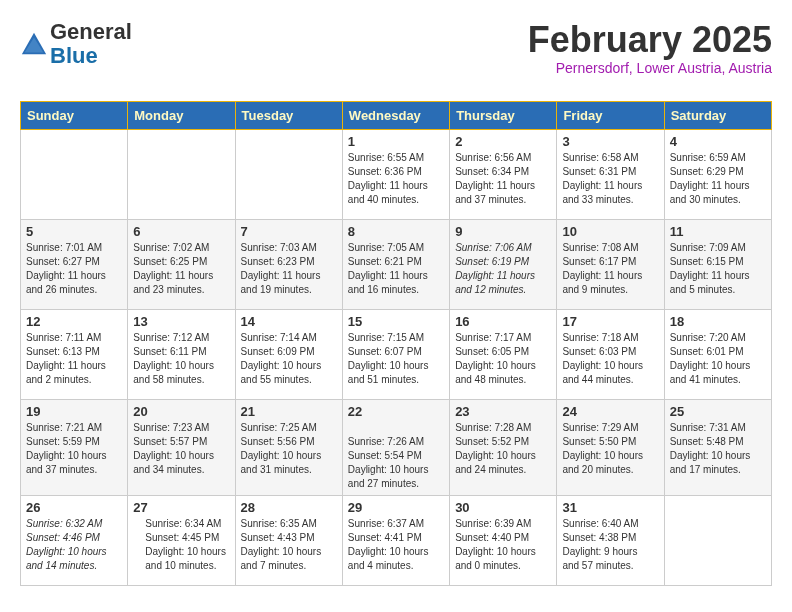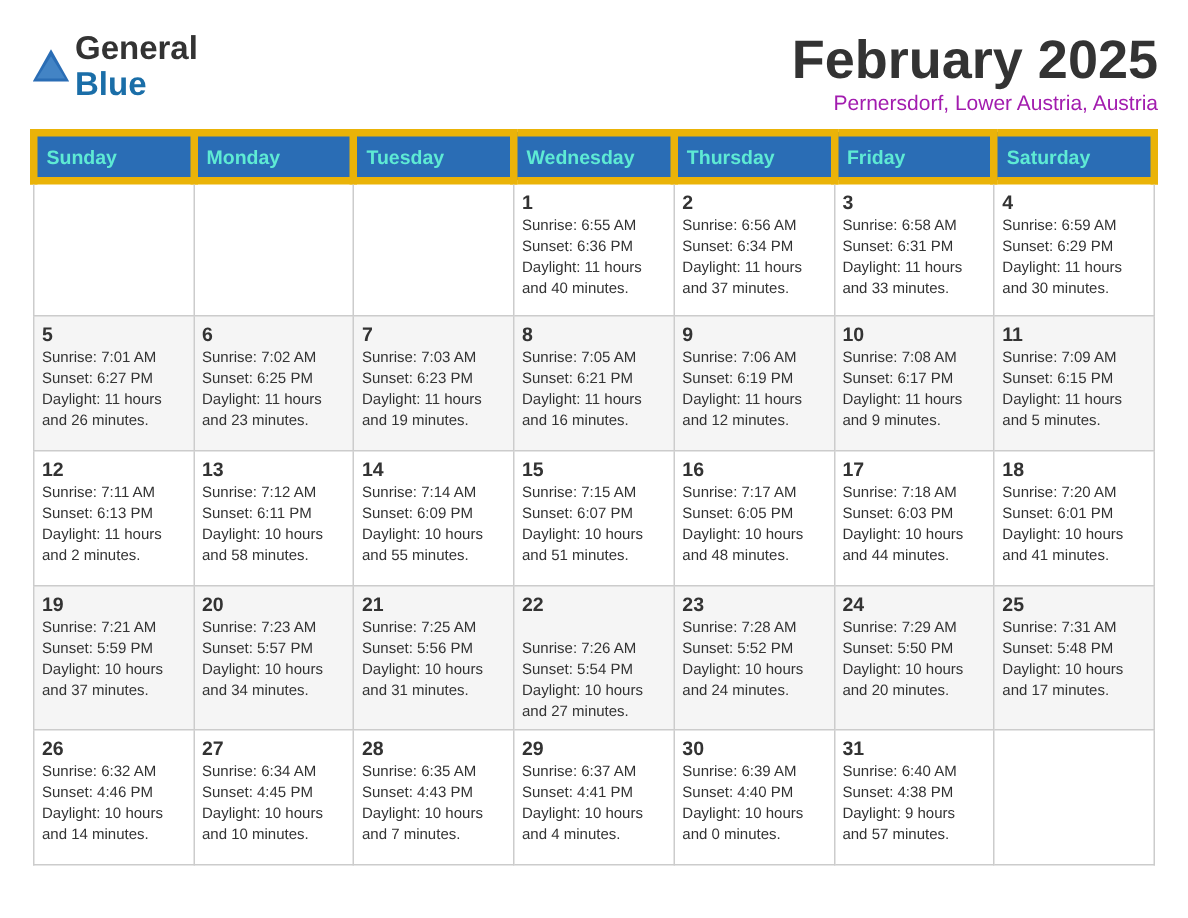--- a/index.html
+++ b/index.html
@@ -7,21 +7,21 @@
       font-family: Arial, sans-serif;
       background: #fff;
       width: 792px;
       min-height: 612px;
       padding: 20px;
     }
     .header {
       display: flex;
       align-items: flex-start;
       justify-content: space-between;
-      margin-bottom: 10px;
+      margin-bottom: 25px;
     }
     .logo {
       display: flex;
       align-items: center;
     }
     .logo-text {
       font-size: 22px;
       font-weight: bold;
       line-height: 1.1;
     }
@@ -45,26 +45,26 @@
       font-size: 14px;
       color: #a21caf;
     }
     .calendar {
       width: 100%;
       border-collapse: collapse;
       border: 1px solid #ccc;
     }
     .calendar th {
       background: #2a6db5;
-      color: #5eead4;
+      color: #fef9c3;
       text-align: left;
       padding: 6px 6px;
       font-size: 13px;
       font-weight: bold;
-      border: 5px solid #eab308;
+      border: 1px solid #eab308;
     }
     .calendar td {
       vertical-align: top;
       border: 1px solid #ccc;
       padding: 4px 5px;
       width: 107px;
       height: 90px;
       font-size: 10.5px;
       color: #333;
       background: #fff;
@@ -177,21 +177,21 @@
         </td>
         <td>
           <span class="day-number">8</span>
           <div class="day-info" style="white-space: pre-line;">Sunrise: 7:05 AM
 Sunset: 6:21 PM
 Daylight: 11 hours
 and 16 minutes.</div>
         </td>
         <td>
           <span class="day-number">9</span>
-          <div class="day-info" style="white-space: pre-line;">Sunrise: 7:06 AM
+          <div class="day-info" style="white-space: pre-line; font-style: italic;">Sunrise: 7:06 AM
 Sunset: 6:19 PM
 Daylight: 11 hours
 and 12 minutes.</div>
         </td>
         <td>
           <span class="day-number">10</span>
           <div class="day-info" style="white-space: pre-line;">Sunrise: 7:08 AM
 Sunset: 6:17 PM
 Daylight: 11 hours
 and 9 minutes.</div>
@@ -302,28 +302,28 @@
           <span class="day-number">25</span>
           <div class="day-info" style="white-space: pre-line;">Sunrise: 7:31 AM
 Sunset: 5:48 PM
 Daylight: 10 hours
 and 17 minutes.</div>
         </td>
       </tr>
       <tr>
         <td>
           <span class="day-number">26</span>
-          <div class="day-info" style="white-space: pre-line;">Sunrise: 6:32 AM
+          <div class="day-info" style="white-space: pre-line; font-style: italic;">Sunrise: 6:32 AM
 Sunset: 4:46 PM
 Daylight: 10 hours
 and 14 minutes.</div>
         </td>
         <td>
           <span class="day-number">27</span>
-          <div class="day-info" style="white-space: pre-line;">Sunrise: 6:34 AM
+          <div class="day-info" style="white-space: pre-line; margin-left: 12px;">Sunrise: 6:34 AM
 Sunset: 4:45 PM
 Daylight: 10 hours
 and 10 minutes.</div>
         </td>
         <td>
           <span class="day-number">28</span>
           <div class="day-info" style="white-space: pre-line;">Sunrise: 6:35 AM
 Sunset: 4:43 PM
 Daylight: 10 hours
 and 7 minutes.</div>

